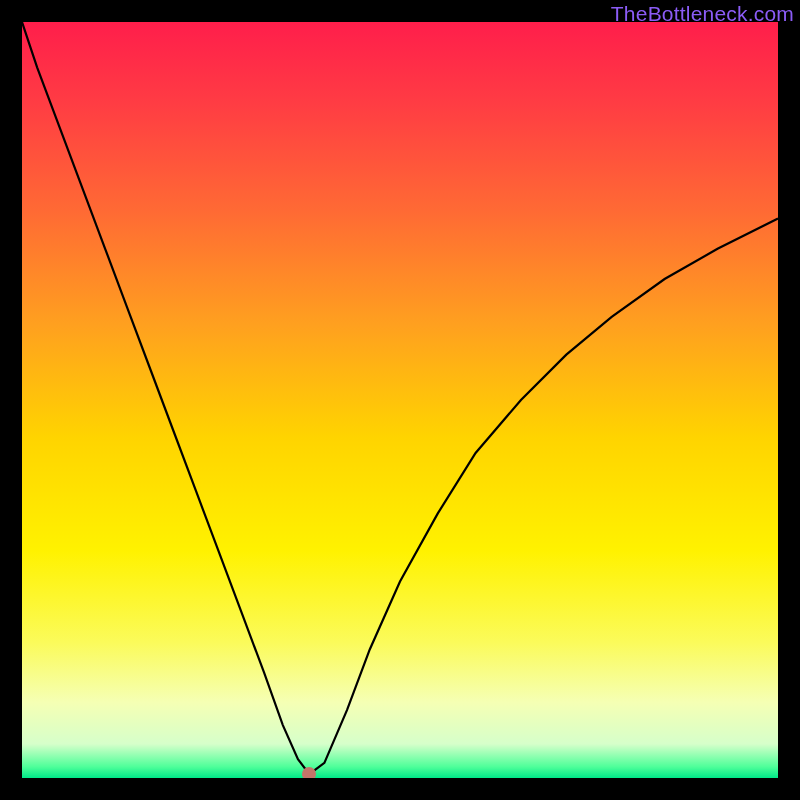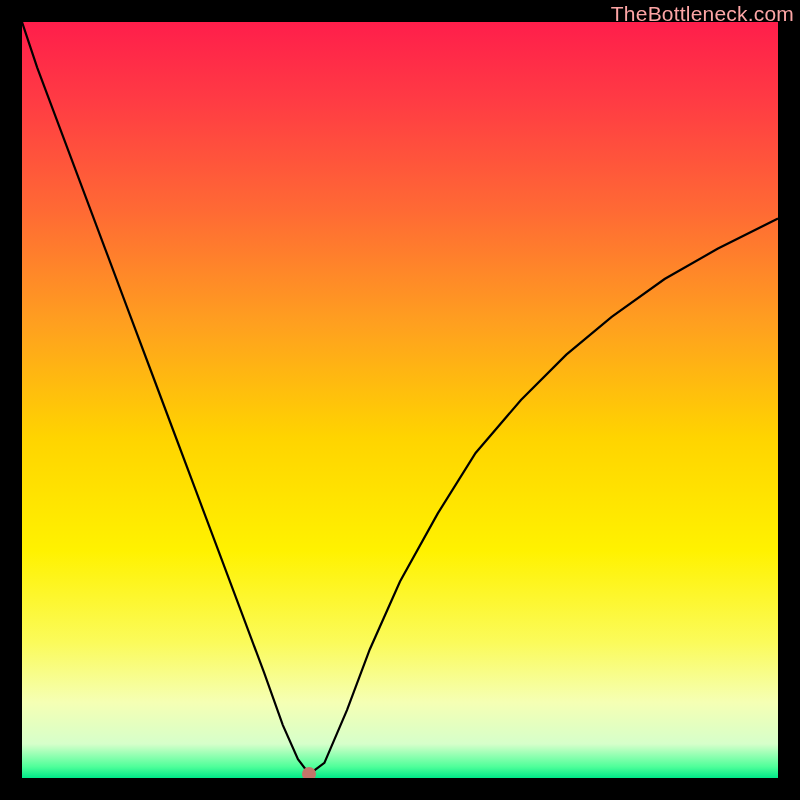--- a/index.html
+++ b/index.html
@@ -28,21 +28,21 @@
     overflow: hidden;
   }
   .gradient {
     position: absolute;
     left: 0; top: 0; width: 100%; height: 100%;
   }
   .watermark {
     position: absolute;
     top: 2px;
     right: 6px;
-    color: #fca5a5;
+    color: #8b5cf6;
     font-size: 21px;
     font-weight: 500;
     letter-spacing: 0.2px;
   }
   svg.curve {
     position: absolute;
     left: 0; top: 0;
     width: 100%; height: 100%;
   }
   .marker {

